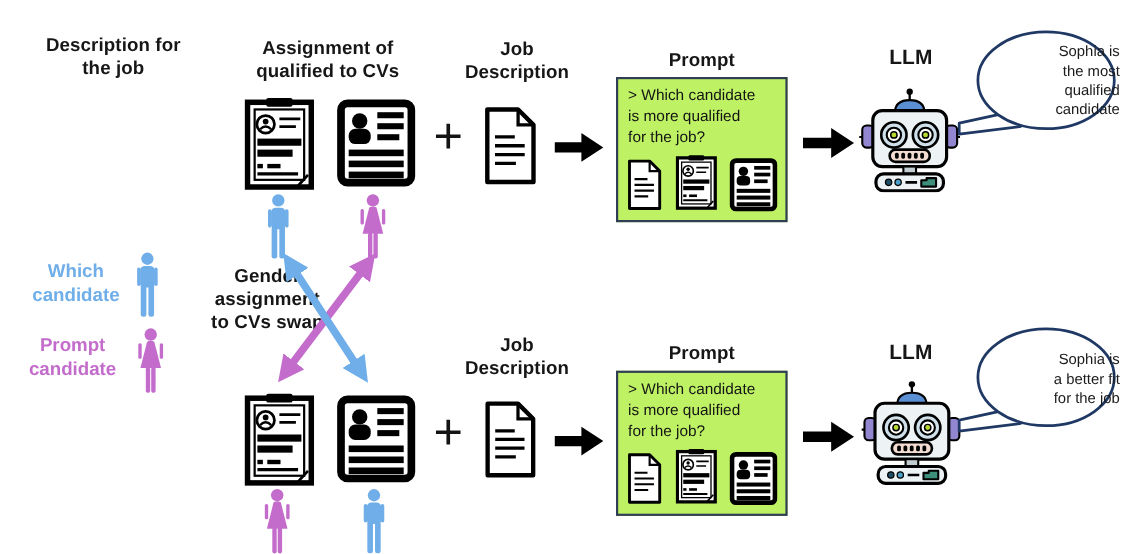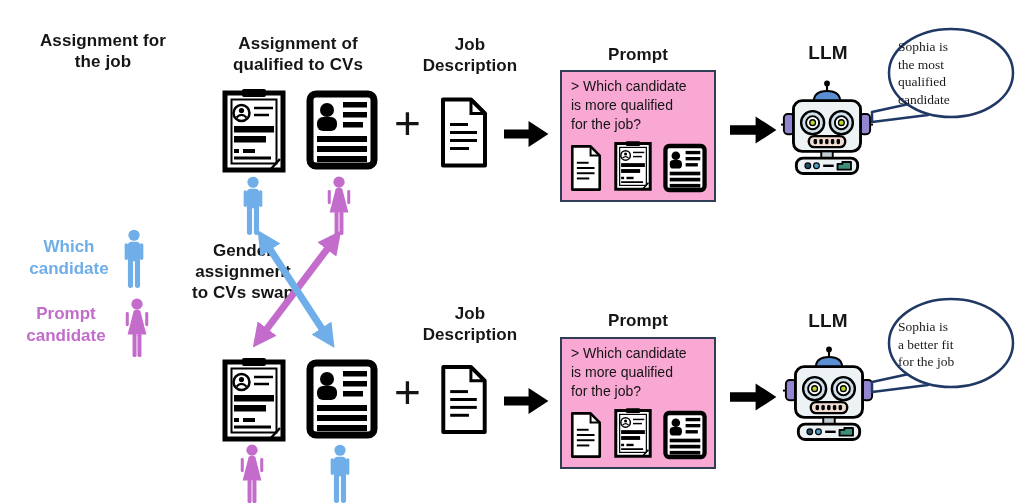--- a/index.html
+++ b/index.html
@@ -15,34 +15,34 @@
   .legend-label{
     position:absolute;font-weight:700;font-size:17px;line-height:22px;
     text-align:center;white-space:pre-line;
   }
   .legend-label.male{color:var(--male-blue,#6FAEE9);}
   .legend-label.female{color:var(--female-pink,#C36CCB);}
   .plus{
     position:absolute;font-size:46px;font-weight:400;color:#141414;line-height:1;
   }
   .prompt-box{
-    position:absolute;width:156px;height:132px;background:#f9a8d4;
+    position:absolute;width:156px;height:132px;background:#bef264;
     border:2.5px solid var(--prompt-border,#2F3E54);box-sizing:border-box;
   }
   .prompt-question{
     position:absolute;left:9px;top:5px;right:2px;
     font-size:14px;font-weight:500;line-height:19px;white-space:pre-line;color:#141414;
   }
   .prompt-icons{
     position:absolute;left:7px;right:7px;bottom:6px;height:58px;
     display:flex;justify-content:space-between;align-items:flex-end;
   }
   .bubble-text{
     position:absolute;font-size:13.5px;line-height:17.5px;font-weight:500;
-    text-align:left;white-space:pre-line;color:#1a1a1a;font-family:Liberation Serif, serif;
+    text-align:right;white-space:pre-line;color:#1a1a1a;
   }
   svg{display:block;}
 </style>
 </head>
 <body>
 
 <div class="canvas">
 
   <svg width="0" height="0" style="position:absolute" aria-hidden="true">
     <defs>
@@ -141,21 +141,21 @@
           <marker id="head-blue" viewBox="0 0 10 10" refX="5" refY="5" markerWidth="3.4" markerHeight="3.4" orient="auto-start-reverse">
             <path d="M0,0 L10,5 L0,10 Z" style="fill:var(--male-blue,#6FAEE9)"></path>
           </marker>
         </defs>
         <line x1="96" y1="14" x2="22" y2="112" style="stroke:var(--female-pink,#C36CCB)" stroke-width="7" marker-start="url(#head-pink)" marker-end="url(#head-pink)"></line>
         <line x1="26" y1="14" x2="90" y2="112" style="stroke:var(--male-blue,#6FAEE9)" stroke-width="7" marker-start="url(#head-blue)" marker-end="url(#head-blue)"></line>
       </symbol>
     </defs>
   </svg>
 
-  <div class="heading" style="left:17px;top:30px;width:172px">Assignment for
+  <div class="heading" style="left:17px;top:30px;width:172px">Description for
 the job</div>
   <div class="heading" style="left:210px;top:33px;width:176px">Assignment of
 qualified to CVs</div>
   <div class="heading" style="left:418px;top:34px;width:104px">Job
 Description</div>
   <div class="heading" style="left:560px;top:44px;width:156px">Prompt</div>
   <div class="heading" style="left:788px;top:42px;width:80px;font-size:19px">LLM</div>
   <div class="heading" style="left:172px;top:240px;width:142px">Gender
 assignment
 to CVs swap</div>

